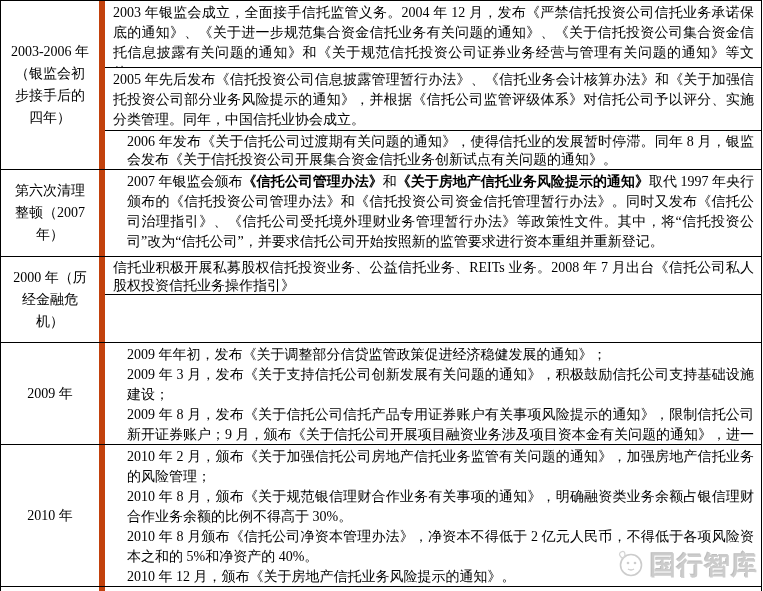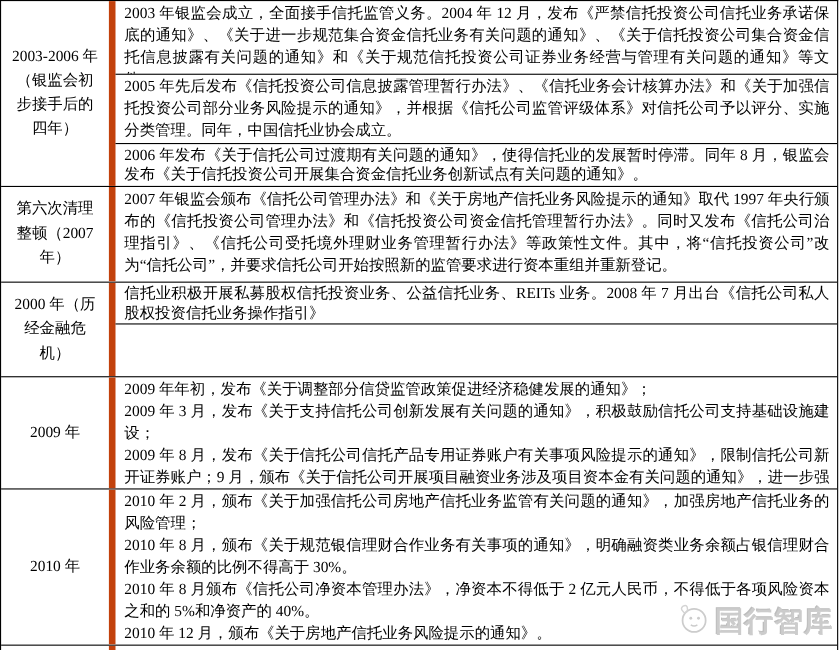--- a/index.html
+++ b/index.html
@@ -53,24 +53,24 @@
   .event-cell {
     box-sizing: border-box;
     padding: 2px 7px 0 8px;
     font-size: 14px;
     line-height: 20px;
     color: #000;
     text-align: justify;
     overflow: hidden;
   }
   .event-cell.mid { border-bottom: 1px solid #000; }
-  .event-cell.fill { flex: 1 1 auto; }
+  .event-cell.fill { flex: 1 1 auto; margin-left: 14px; }
   .event-cell.tight { line-height: 17.5px; padding-top: 2px; }
   .para { margin: 0; }
-  .para span.bold { font-weight: normal; }
+  .para span.bold { font-weight: bold; }
   .watermark {
     position: absolute;
     left: 615px; top: 548px;
     display: flex;
     align-items: center;
     gap: 5px;
     pointer-events: none;
   }
   .wm-text {
     font-size: 26px;

